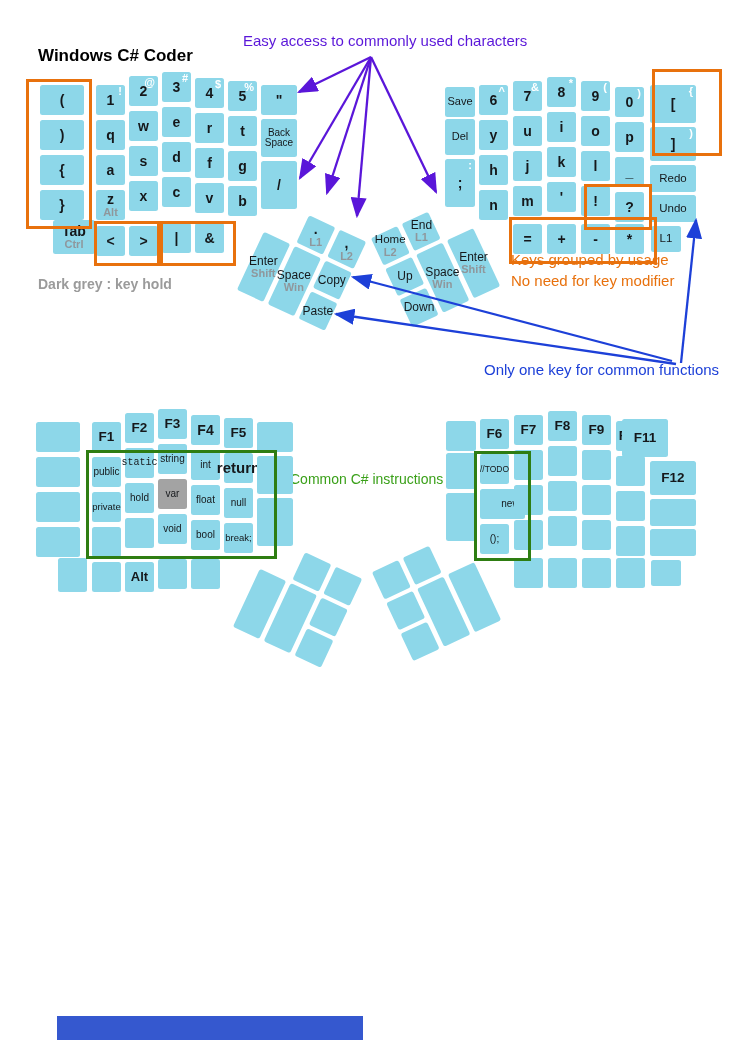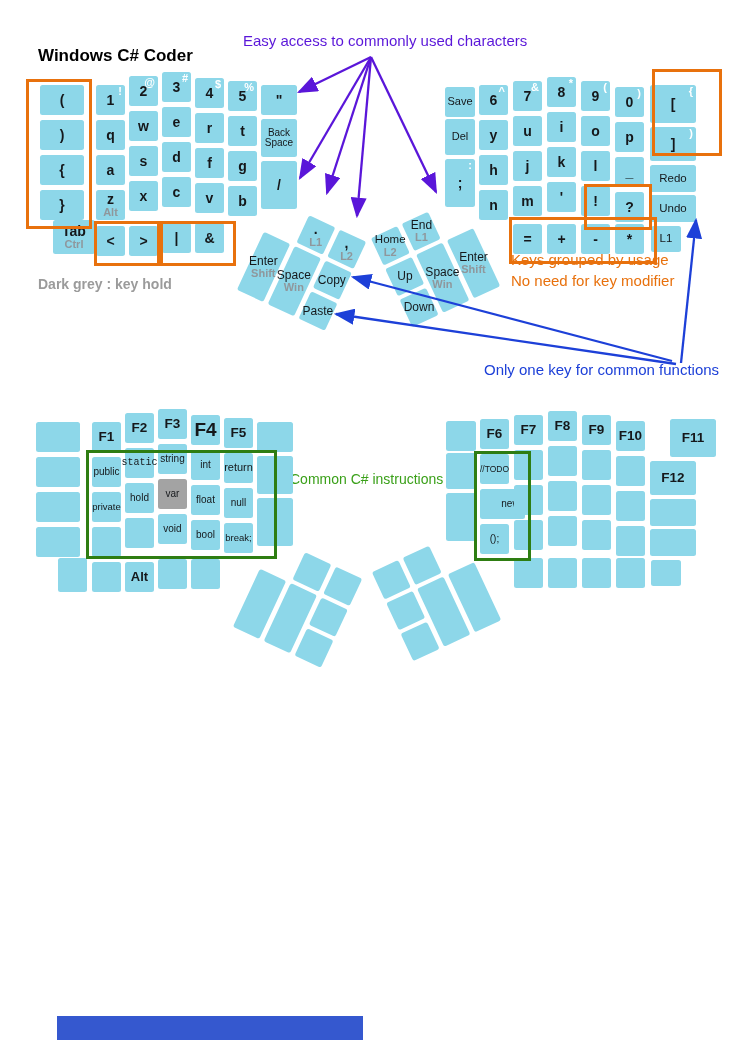--- a/index.html
+++ b/index.html
@@ -511,21 +511,21 @@
             <div class="kt" style="font-size: 10px; font-weight: 400; color: rgb(21, 24, 27);">var</div>
           </div>
         </div>
         <div class="key" style="left: 158px; top: 514px; width: 29px; height: 30px; background: rgb(141, 215, 233);">
           <div class="kin">
             <div class="kt" style="font-size: 10px; font-weight: 400; color: rgb(21, 24, 27);">void</div>
           </div>
         </div>
         <div class="key" style="left: 191px; top: 415px; width: 29px; height: 30px; background: rgb(141, 215, 233);">
           <div class="kin">
-            <div class="kt" style="font-size: 19px; color: rgb(21, 24, 27);">F4</div>
+            <div class="kt" style="font-size: 14px; color: rgb(21, 24, 27);">F4</div>
           </div>
         </div>
         <div class="key" style="left: 191px; top: 450px; width: 29px; height: 30px; background: rgb(141, 215, 233);">
           <div class="kin">
             <div class="kt" style="font-size: 10px; font-weight: 400; color: rgb(21, 24, 27);">int</div>
           </div>
         </div>
         <div class="key" style="left: 191px; top: 485px; width: 29px; height: 30px; background: rgb(141, 215, 233);">
           <div class="kin">
             <div class="kt" style="font-size: 10px; font-weight: 400; color: rgb(21, 24, 27);">float</div>
@@ -536,21 +536,21 @@
             <div class="kt" style="font-size: 10px; font-weight: 400; color: rgb(21, 24, 27);">bool</div>
           </div>
         </div>
         <div class="key" style="left: 224px; top: 418px; width: 29px; height: 30px; background: rgb(141, 215, 233);">
           <div class="kin">
             <div class="kt" style="font-size: 13.5px; color: rgb(21, 24, 27);">F5</div>
           </div>
         </div>
         <div class="key" style="left: 224px; top: 453px; width: 29px; height: 30px; background: rgb(141, 215, 233);">
           <div class="kin">
-            <div class="kt" style="font-size: 11px; font-weight: 400; color: rgb(21, 24, 27);">return</div>
+            <div class="kt" style="font-size: 15px; font-weight: 700; color: rgb(21, 24, 27);">return</div>
           </div>
         </div>
         <div class="key" style="left: 224px; top: 488px; width: 29px; height: 30px; background: rgb(141, 215, 233);">
           <div class="kin">
             <div class="kt" style="font-size: 10px; font-weight: 400; color: rgb(21, 24, 27);">null</div>
           </div>
         </div>
         <div class="key" style="left: 224px; top: 523px; width: 29px; height: 30px; background: rgb(141, 215, 233);">
           <div class="kin">
             <div class="kt" style="font-size: 9.5px; font-weight: 400; color: rgb(21, 24, 27);">break;</div>
@@ -662,21 +662,21 @@
         </div>
         <div class="key" style="left: 616px; top: 456px; width: 29px; height: 30px; background: rgb(141, 215, 233);">
           <div class="kin"></div>
         </div>
         <div class="key" style="left: 616px; top: 491px; width: 29px; height: 30px; background: rgb(141, 215, 233);">
           <div class="kin"></div>
         </div>
         <div class="key" style="left: 616px; top: 526px; width: 29px; height: 30px; background: rgb(141, 215, 233);">
           <div class="kin"></div>
         </div>
-        <div class="key" style="left: 670px; top: 419px; width: 46px; height: 38px; background: rgb(141, 215, 233);">
+        <div class="key" style="left: 622px; top: 419px; width: 46px; height: 38px; background: rgb(141, 215, 233);">
           <div class="kin">
             <div class="kt" style="font-size: 13.5px; color: rgb(21, 24, 27);">F11</div>
           </div>
         </div>
         <div class="key" style="left: 650px; top: 461px; width: 46px; height: 34px; background: rgb(141, 215, 233);">
           <div class="kin">
             <div class="kt" style="font-size: 13.5px; color: rgb(21, 24, 27);">F12</div>
           </div>
         </div>
         <div class="key" style="left: 650px; top: 499px; width: 46px; height: 27px; background: rgb(141, 215, 233);">

